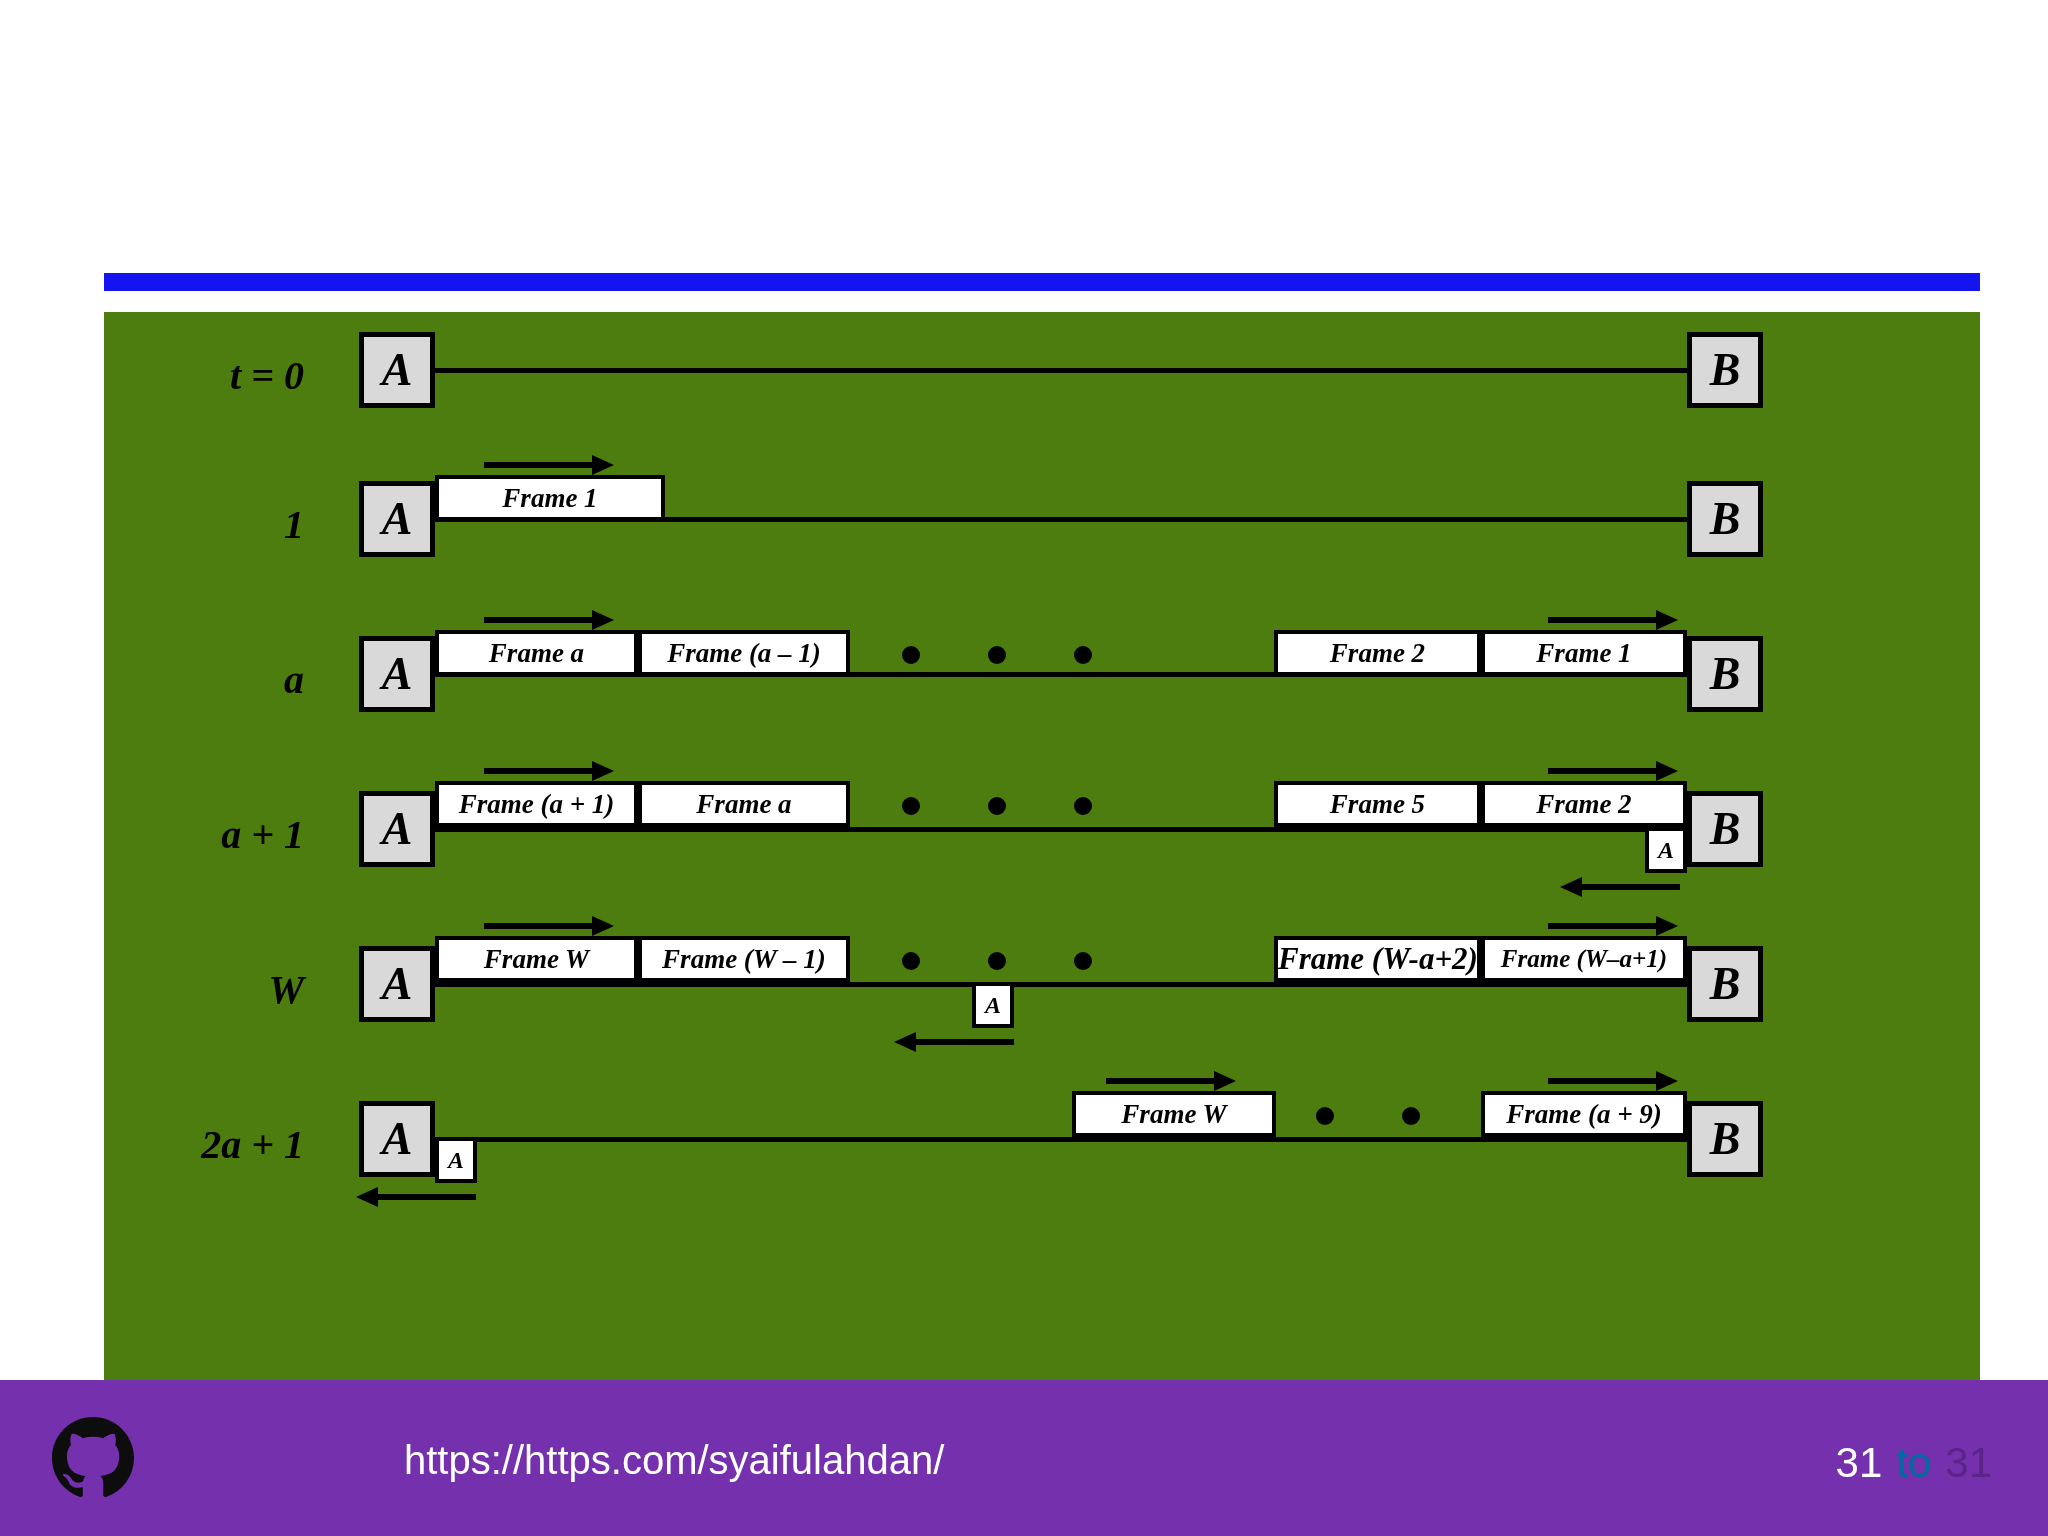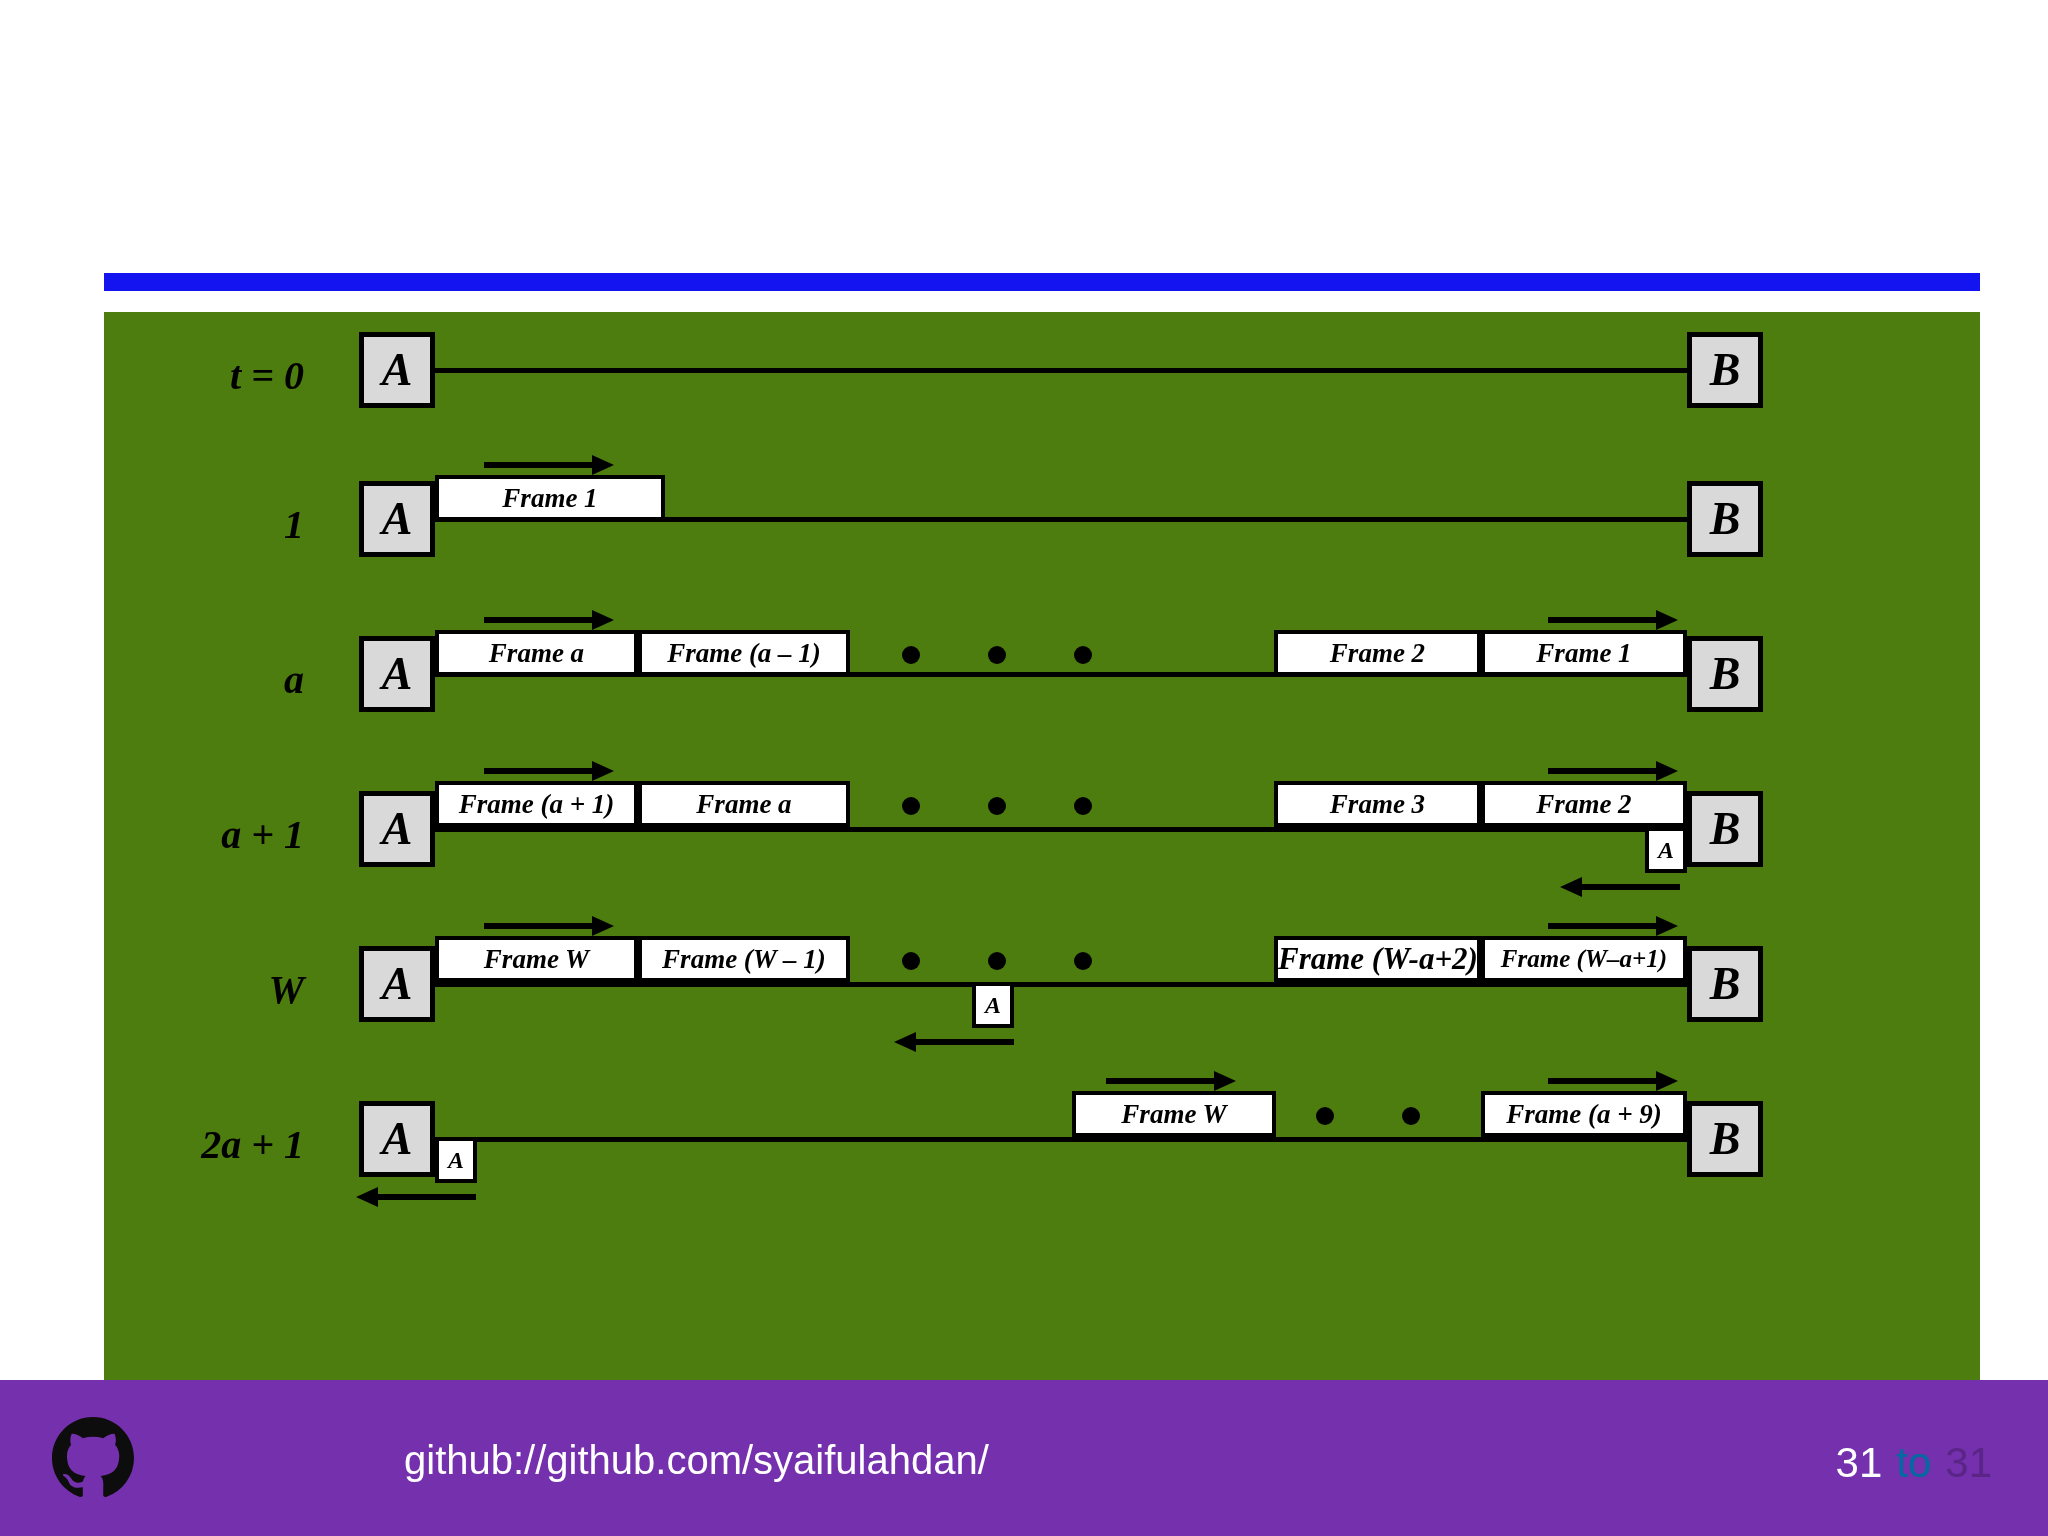--- a/index.html
+++ b/index.html
@@ -301,21 +301,21 @@
       <div class="dots" style="left:798px;top:30px;width:190px;">
         <span style="left:0px;"></span>
           <span style="left:86px;"></span>
           <span style="left:172px;"></span>
       </div>
 
       <div class="arrow right" style="left:1444px;top:-6px;width:130px;">
         <div class="shaft"></div>
           <div class="head"></div>
       </div>
-      <div class="frame" style="left:1170px;top:14px;width:207px;">Frame 3</div>
+      <div class="frame" style="left:1170px;top:14px;width:207px;">Frame 5</div>
       <div class="frame" style="left:1377px;top:14px;width:206px;">Frame 2</div>
 
       <div class="station" style="left:1583px;top:24px;">B</div>
 
       <div class="ackbox" style="left:1541px;top:60px;">A</div>
       <div class="arrow left" style="left:1456px;top:110px;width:120px;">
         <div class="shaft"></div>
           <div class="head"></div>
       </div>
     </div>
@@ -395,19 +395,19 @@
     <svg viewBox="0 0 16 16" width="82" height="82" aria-hidden="true">
       <path fill="#0d0d0d" d="M8 0C3.58 0 0 3.58 0 8c0 3.54 2.29 6.53 5.47 7.59.4.07.55-.17.55-.38
         0-.19-.01-.82-.01-1.49-2.01.37-2.53-.49-2.69-.94-.09-.23-.48-.94-.82-1.13-.28-.15-.68-.52-.01-.53.63-.01
         1.08.58 1.23.82.72 1.21 1.87.87 2.33.66.07-.52.28-.87.51-1.07-1.78-.2-3.64-.89-3.64-3.95
         0-.87.31-1.59.82-2.15-.08-.2-.36-1.02.08-2.12 0 0 .67-.21 2.2.82.64-.18 1.32-.27 2-.27s1.36.09 2 .27c1.53-1.04
         2.2-.82 2.2-.82.44 1.1.16 1.92.08 2.12.51.56.82 1.27.82 2.15 0 3.07-1.87 3.75-3.65 3.95.29.25.54.73.54 1.48
         0 1.07-.01 1.93-.01 2.2 0 .21.15.46.55.38A8.01 8.01 0 0 0 16 8c0-4.42-3.58-8-8-8z"></path>
     </svg>
   </span>
 
-  <div class="gh-url">github://github.com/syaifulahdan/</div>
+  <div class="gh-url">https://https.com/syaifulahdan/</div>
 
   <div class="pager">
     <span class="cur">31</span><span class="to">to</span><span class="tot">31</span>
   </div>
 
 </div>
 
 </body></html>

